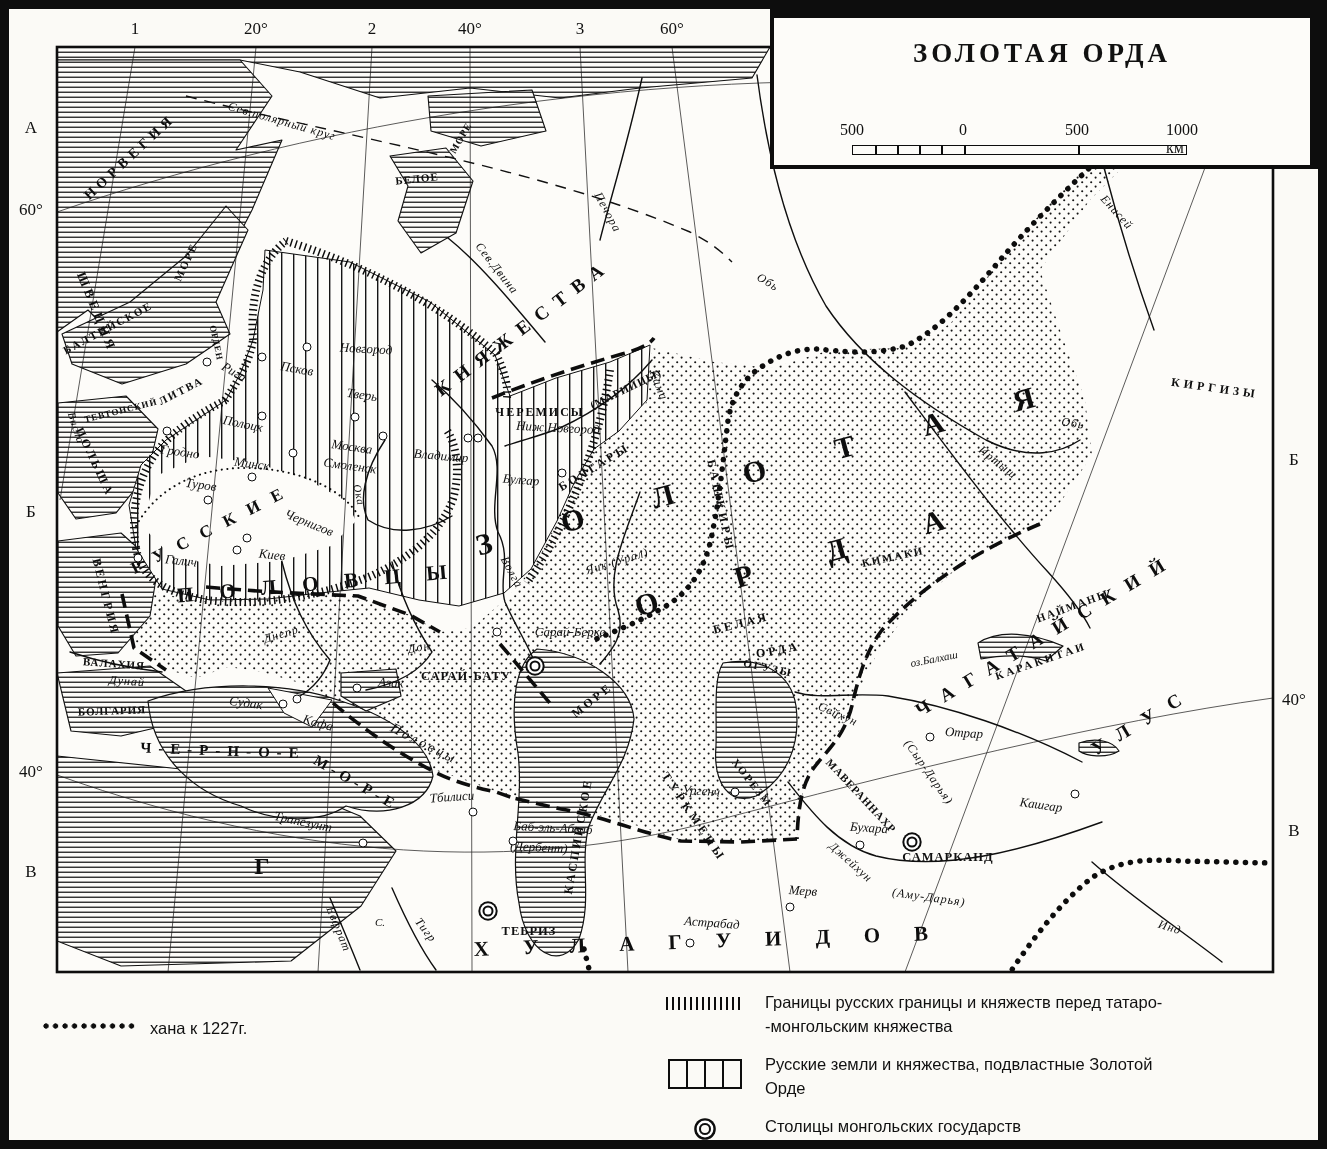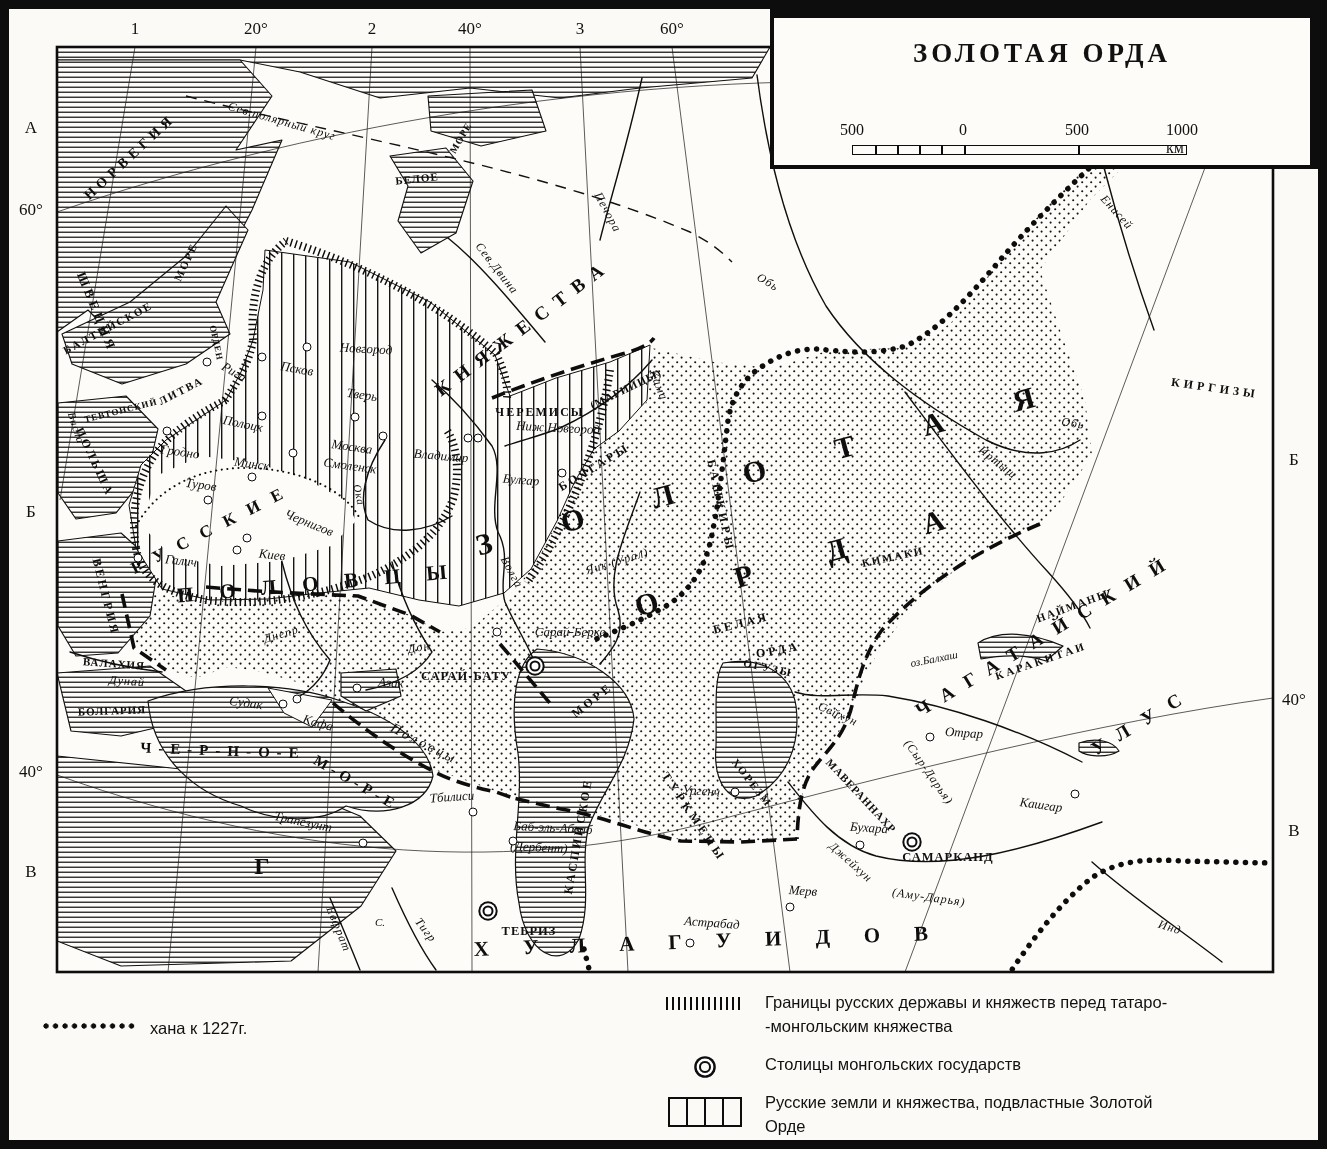--- a/index.html
+++ b/index.html
@@ -349,37 +349,37 @@
             <div>хана  к 1227г.</div>
           </div>
         </div>
       </div>
     <div class="legend-col c1" id="legend-col-1">
         <div class="legend-row">
           <div class="legend-sym">
             <span class="sym-comb"></span>
           </div>
           <div class="legend-text">
-            <div>Границы   русских державы и княжеств перед татаро-</div>
+            <div>Границы   русских границы и княжеств перед татаро-</div>
             <div>-монгольским княжества</div>
+          </div>
+        </div>
+        <div class="legend-row">
+          <div class="legend-sym">
+            <span class="sym-vbox"></span>
+          </div>
+          <div class="legend-text">
+            <div>Русские земли и княжества, подвластные Золотой</div>
+            <div>Орде</div>
           </div>
         </div>
         <div class="legend-row">
           <div class="legend-sym">
             <span class="sym-capital"></span>
           </div>
           <div class="legend-text">
             <div>Столицы монгольских  государств</div>
           </div>
         </div>
-        <div class="legend-row">
-          <div class="legend-sym">
-            <span class="sym-vbox"></span>
-          </div>
-          <div class="legend-text">
-            <div>Русские земли и княжества, подвластные Золотой</div>
-            <div>Орде</div>
-          </div>
-        </div>
       </div>
   </div>
 
 </div>
 
 </body></html>

